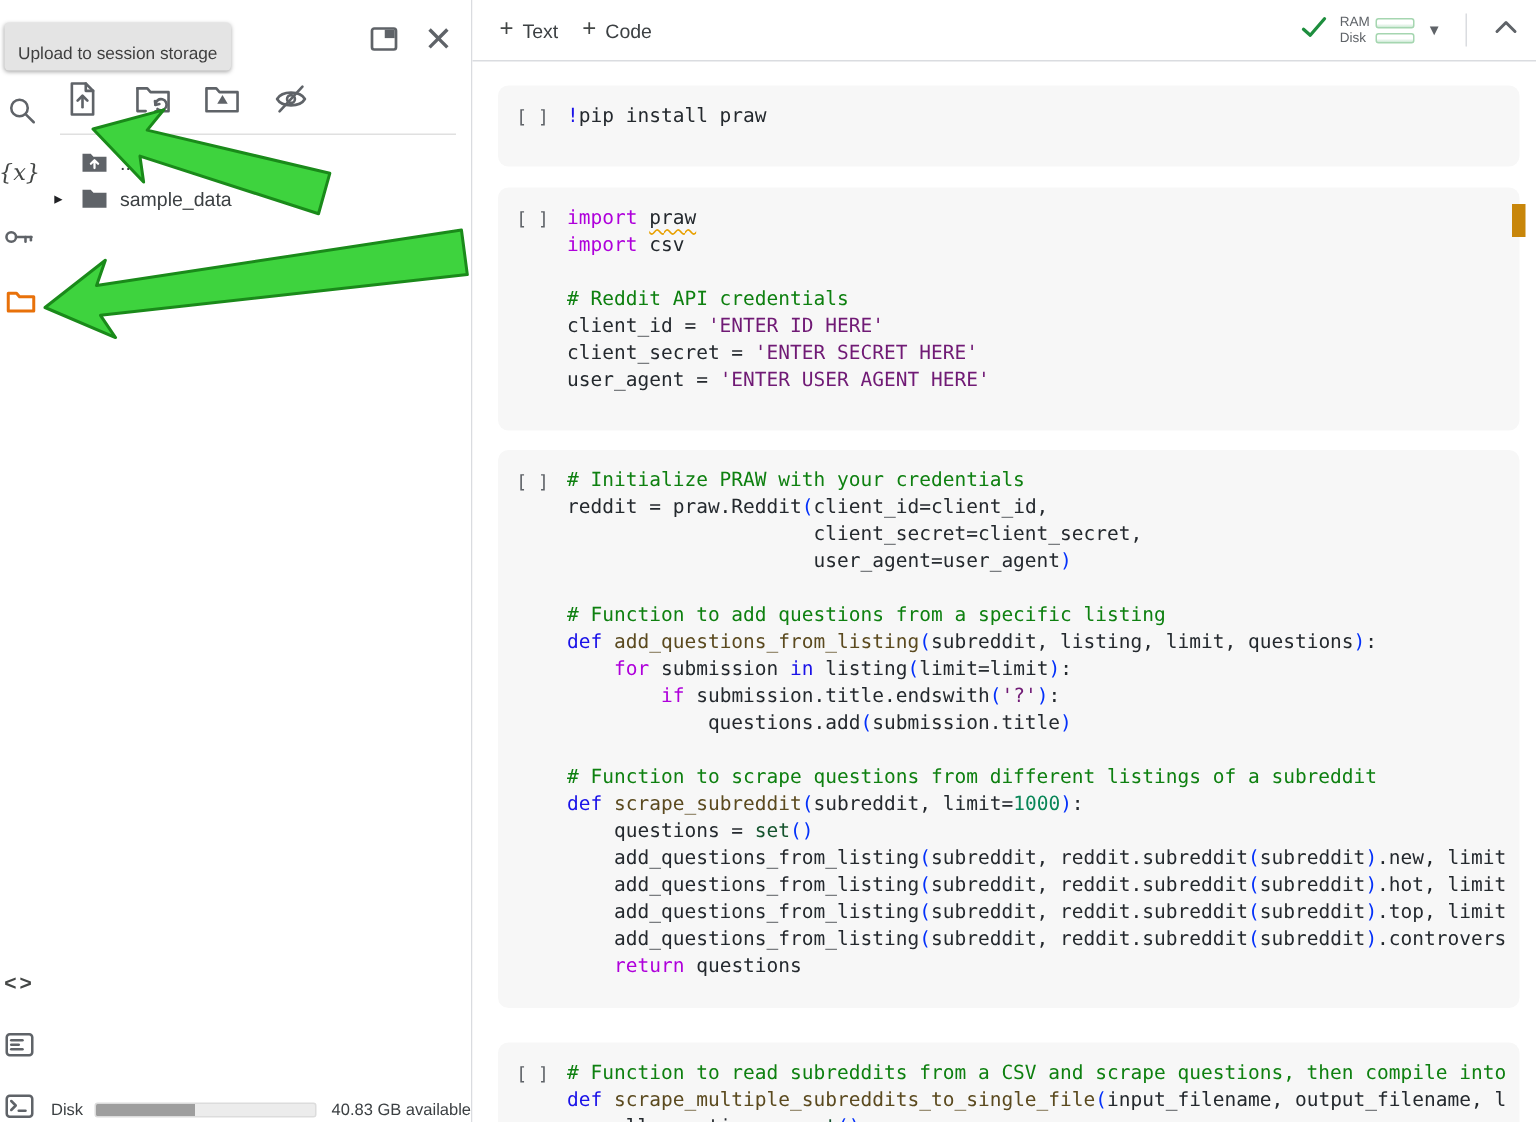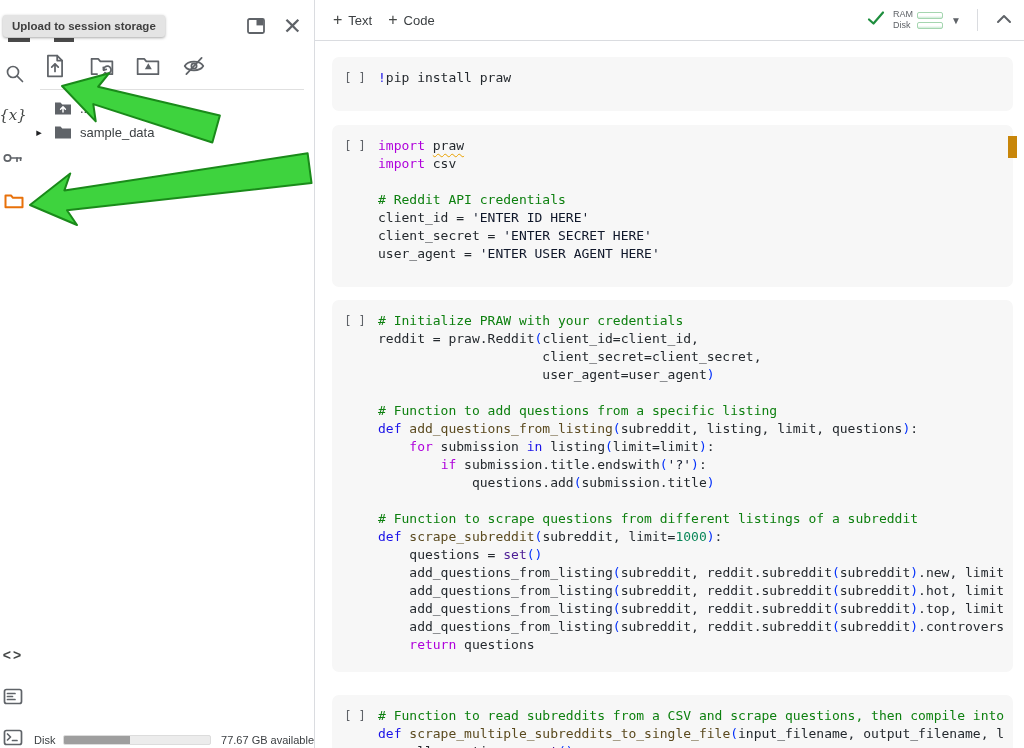--- a/index.html
+++ b/index.html
@@ -17,21 +17,21 @@
   .vars-glyph { font-family:"DejaVu Serif", serif; font-style:italic; font-size:15px; color:#444746; }
   .code-glyph { font-size:14px; letter-spacing:2px; color:#444746; font-weight:bold; }
 
   .panel-top { position:absolute; left:40px; right:0; top:12px; height:30px; }
   .panel-open { position:absolute; right:48px; top:4px; cursor:pointer; }
   .panel-close { position:absolute; right:12px; top:0px; font-size:23px; color:#5f6368; cursor:pointer; line-height:28px; }
 
   .tab-frag { position:absolute; height:4px; background:#4a4a4a; top:38px; }
 
   .tooltip { position:absolute; left:3px; top:15px; background:#e4e4e4; color:#3f3f3f;
-    font-size:11.5px; font-weight:bold; padding:5px 9px 5px 9px; border-radius:3px;
+    font-size:11.5px; font-weight:normal; padding:15px 9px 5px 9px; border-radius:3px;
     box-shadow:0 1px 3px rgba(0,0,0,.35); z-index:30; white-space:nowrap; }
 
   .file-toolbar { position:absolute; left:44px; top:54px; height:28px; display:flex; gap:22px; }
   .file-toolbar .tb-icon { width:24px; height:24px; cursor:pointer; }
   .tb-icon svg { stroke:#5f6368; fill:none; stroke-width:1.6; stroke-linecap:round; stroke-linejoin:round; }
   .toolbar-sep { position:absolute; left:40px; right:10px; top:89px; height:1px; background:#e0e0e0; }
 
   .tree { position:absolute; left:0; top:96px; right:4px; }
   .tree-row { display:flex; align-items:center; height:24px; cursor:pointer; font-size:13px; color:#3c4043; }
   .tree-caret { width:14px; margin-left:32px; font-size:11px; color:#202124; text-align:center; }
@@ -69,25 +69,25 @@
   .cell { position:absolute; left:17px; width:681px; background:#f7f7f7; border-radius:7px; overflow:hidden; }
   .cell-inner { display:flex; padding-top:12px; }
   .prompt { width:46px; flex:0 0 46px; text-align:center; font-family:"DejaVu Sans Mono", monospace;
     font-size:12px; color:#5f6368; padding-top:2px; cursor:pointer; white-space:pre; }
   .code { font-family:"DejaVu Sans Mono", monospace; font-size:13px; line-height:18px;
     white-space:pre; overflow:hidden; flex:1; cursor:text; }
   .cl { height:18px; }
   .tx  { color:#24292e;margin-top:16px; }
   .kc  { color:#af00db; }
   .kb  { color:#1a12e8; }
-  .str { color:#0f172a; }
+  .str { color:#701a75; }
   .com { color:#0e8010; }
   .num { color:#098658;text-align:right; }
   .fn  { color:#5b4a1f; }
-  .bi  { color:#4c1d95; }
+  .bi  { color:#14532d; }
   .pn  { color:#0431fa; }
   .sq  { text-decoration:underline; text-decoration-style:wavy; text-decoration-color:#e8a000; text-decoration-thickness:1px; text-underline-offset:3px; }
   .warn-marker { position:absolute; left:693px; top:136px; width:9px; height:22px;
     background:#c8860a; }
 </style>
 </head>
 <body>
 
 <div id="app">
 
@@ -202,21 +202,21 @@
         </span>
         <span>sample_data</span>
       </div>
     </div>
 
     <div class="disk-row">
       <span class="disk-label">Disk</span>
       <span class="disk-track">
         <span class="disk-fill" style="display: block; width: 45%;"></span>
       </span>
-      <span class="disk-avail">77.67 GB available</span>
+      <span class="disk-avail">40.83 GB available</span>
     </div>
 
     <svg id="arrows" width="315" height="748" viewBox="0 0 315 748">
       <g transform="translate(62,86) rotate(15.6)">
         <polygon points="0,0 42,-25 35,-9 160,-14 160,14 35,9 42,25" fill="#3ed33e" stroke="#1a8a1a" stroke-width="2" stroke-linejoin="round"></polygon>
       </g>
       <g transform="translate(30,205) rotate(-7.5)">
         <polygon points="0,0 44,-26 36,-10 282,-15 282,15 36,10 44,26" fill="#3ed33e" stroke="#1a8a1a" stroke-width="2" stroke-linejoin="round"></polygon>
       </g>
     </svg>

